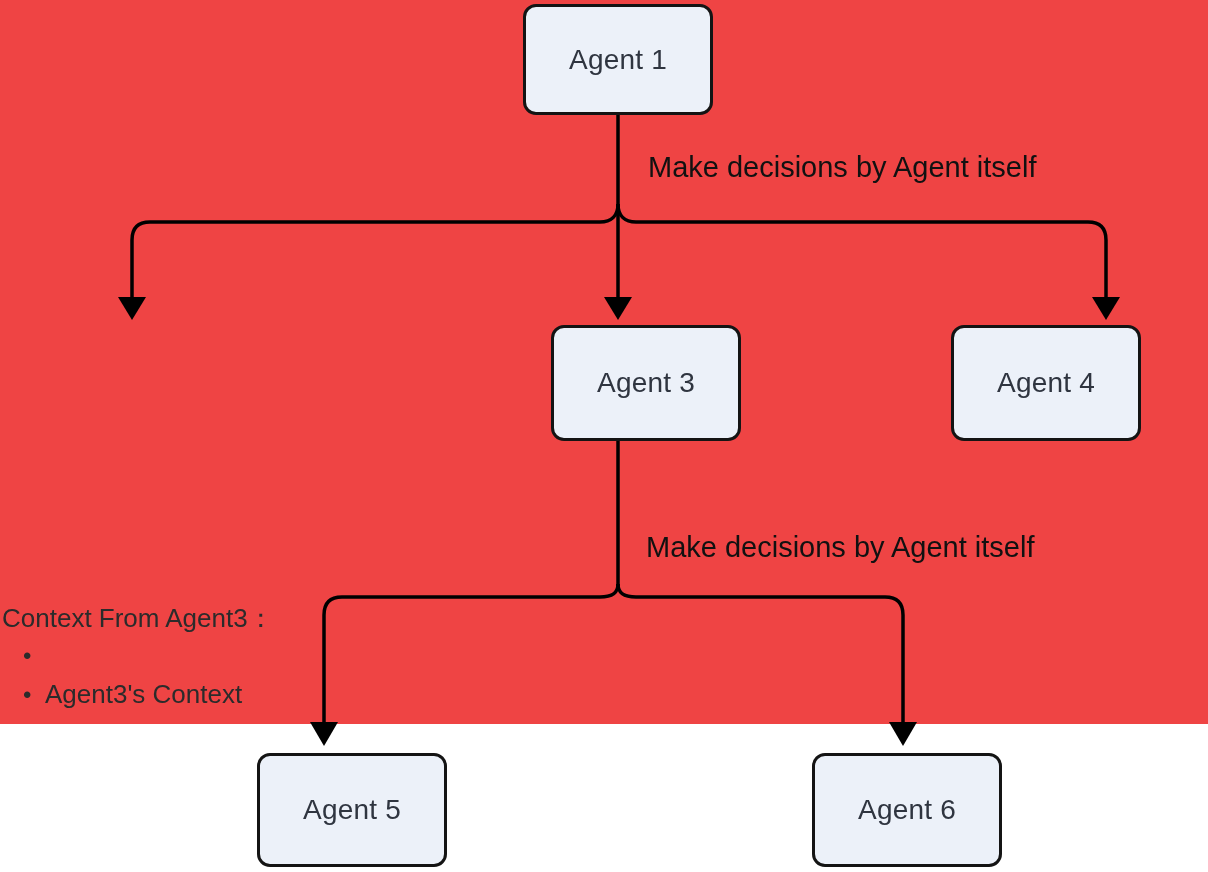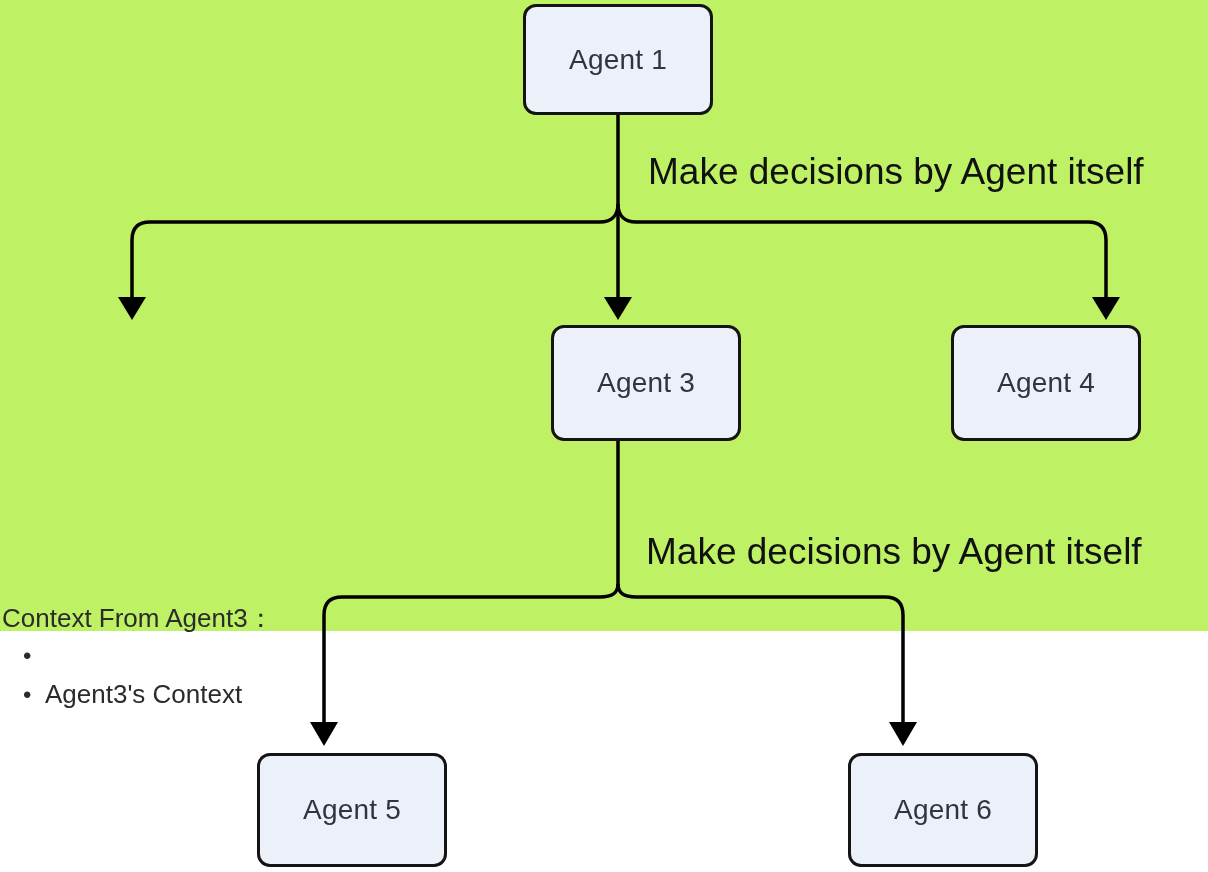--- a/index.html
+++ b/index.html
@@ -3,22 +3,22 @@
 <meta charset="utf-8">
 <style>
   * { margin: 0; padding: 0; box-sizing: border-box; }
   html, body { background: #ffffff; }
   body {
     font-family: "Liberation Sans", "DejaVu Sans", sans-serif;
     width: 1208px; height: 872px; overflow: hidden;
   }
   .canvas {
     position: relative;
-    width: 1208px; height: 631px;
-    background: #bef264;
+    width: 1208px; height: 724px;
+    background: #ef4444;
   }
   .edges-layer {
     position: absolute; left: 0; top: 0;
     width: 1208px; height: 872px;
   }
   .edges-layer path {
     fill: none;
     stroke: var(--edge, #000000);
     stroke-width: 3.5;
     stroke-linejoin: round;
@@ -36,24 +36,24 @@
     display: flex; align-items: center; justify-content: center;
     font-size: 28px;
     color: var(--node-text, #2f3540);
     letter-spacing: 0.2px;
   }
   .node-agent1 { left: 523px; top: 4px;  height: 111px; }
   .node-agent2 { left: 37px;   top: 325px; }
   .node-agent3 { left: 523px;  top: 325px; margin-left: 28px; }
   .node-agent4 { left: 951px; top: 325px; }
   .node-agent5 { left: 229px;  top: 753px; height: 114px; margin-left: 28px; }
-  .node-agent6 { left: 848px;  top: 753px; height: 114px; }
+  .node-agent6 { left: 812px;  top: 753px; height: 114px; }
   .edge-label {
     position: absolute;
-    font-size: 37px;
+    font-size: 29px;
     color: var(--label-text, #111111);
     white-space: nowrap;
   }
   .edge-label-1 { left: 648px; top: 151px; }
   .edge-label-2 { left: 646px; top: 531px; }
   .context-note {
     position: absolute;
     left: 2px; top: 599px;
     font-size: 26px;
     color: var(--note-text, #2b2b2b);

